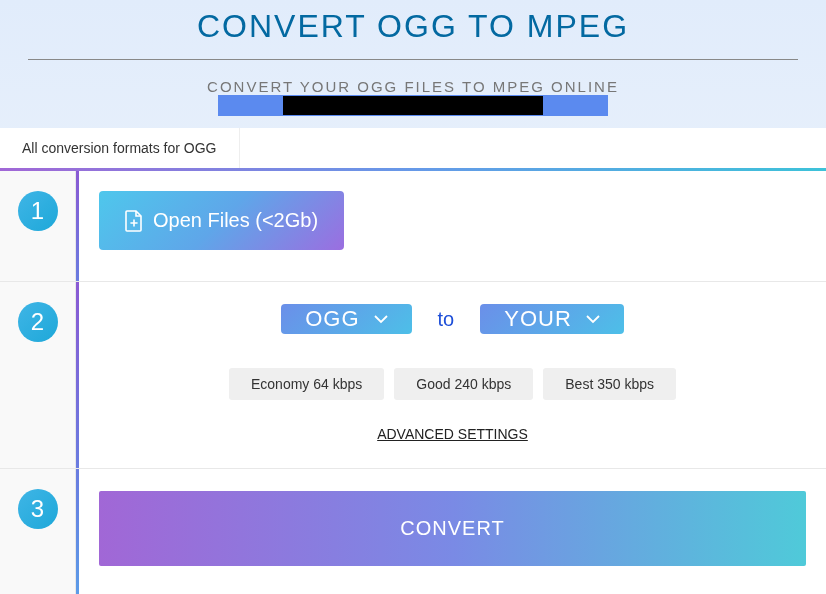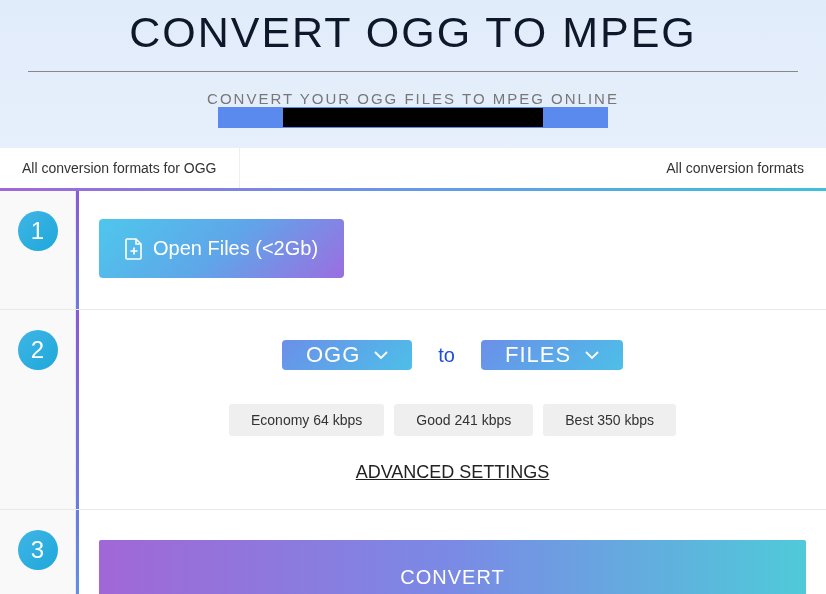--- a/index.html
+++ b/index.html
@@ -8,24 +8,24 @@
       background: linear-gradient(180deg, #e1ecfb 0%, #ebf2fb 50%, #f2f7fc 100%);
       width: 826px;
       height: 594px;
       overflow: hidden;
     }
     .header {
       text-align: center;
       padding-top: 8px;
     }
     .title {
-      font-size: 43px;
+      font-size: 32px;
       font-weight: 300;
       letter-spacing: 2px;
-      color: #0f172a;
+      color: #0369a1;
       margin-bottom: 14px;
     }
     .header hr {
       border: none;
       border-top: 1px solid #888;
       width: 770px;
       margin: 0 auto 18px;
     }
     .subtitle {
       font-size: 15px;
@@ -42,21 +42,21 @@
       align-items: center;
       justify-content: center;
     }
     .header-bar-inner {
       width: 260px;
       height: 19px;
       background: #000;
     }
     .format-tabs {
       display: flex;
-      margin-top: 20px;
+      margin-top: 12px;
       background: #0f766e;
     }
     .format-tab {
       background: #fff;
       padding: 12px 22px;
       font-size: 14px;
       color: #333;
       border-right: 1px solid #eee;
       white-space: nowrap;
     }
@@ -100,21 +100,20 @@
     .step-border {
       width: 3px;
       background: linear-gradient(180deg, #8a5ad4, #6a7ce0);
     }
     .step3 .step-border {
       background: linear-gradient(180deg, #6a7ce0, #5c9ce8);
     }
     .step-content {
       flex: 1;
       padding: 20px;
-      margin-top: 8px;
     }
     .step1 .step-content { padding: 20px; min-height: 110px; }
     .step2 .step-content { padding: 22px 20px 26px; }
     .step3 .step-content { padding: 22px 20px 30px; }
 
     .open-files-btn {
       display: inline-flex;
       align-items: center;
       gap: 10px;
       background: linear-gradient(135deg, #4ec7ec, #5fa6e9, #9b6ee0);
@@ -172,21 +171,21 @@
       border-radius: 3px;
       border: none;
       cursor: pointer;
     }
     .quality-btn.active {
       background: #8279e8;
       color: #fff;
     }
     .advanced-link {
       text-align: center;
-      font-size: 18px;
+      font-size: 14px;
       text-decoration: underline;
       color: #222;
       cursor: pointer;
     }
     .convert-btn {
       width: 100%;
       background: linear-gradient(90deg, #a167d6, #7a8ae5, #4fcad9);
       color: #fff;
       font-size: 20px;
       letter-spacing: 1px;
@@ -206,21 +205,20 @@
   <hr>
   <div class="subtitle">CONVERT YOUR OGG FILES TO MPEG ONLINE</div>
   <div class="header-bar">
     <div class="header-bar-inner"></div>
   </div>
 </div>
 
 <div class="format-tabs">
   <div class="format-tab">All conversion formats for OGG</div>
   <div class="format-tab-spacer"></div>
-  <div class="format-tab">All conversion formats </div>
 </div>
 
 <div class="steps">
 
   <div class="step step1">
     <div class="step-num-col">
       <div class="step-circle">1</div>
     </div>
     <div class="step-border"></div>
     <div class="step-content">
@@ -243,29 +241,29 @@
     <div class="step-content">
       <div class="format-row">
         <button class="format-select">
           <span>OGG</span>
           <svg class="chevron-down" width="14" height="9" viewBox="0 0 14 9" fill="none" stroke="#fff" stroke-width="1.8">
             <path d="M1 1l6 6 6-6"></path>
           </svg>
         </button>
         <span class="to-text">to</span>
         <button class="format-select">
-          <span>FILES</span>
+          <span>YOUR</span>
           <svg class="chevron-down" width="14" height="9" viewBox="0 0 14 9" fill="none" stroke="#fff" stroke-width="1.8">
             <path d="M1 1l6 6 6-6"></path>
           </svg>
         </button>
       </div>
       <div class="quality-row">
         <button class="quality-btn">Economy 64 kbps</button>
-        <button class="quality-btn">Good 241 kbps</button>
+        <button class="quality-btn">Good 240 kbps</button>
         <button class="quality-btn">Best 350 kbps</button>
       </div>
       <div class="advanced-link">ADVANCED SETTINGS</div>
     </div>
   </div>
 
   <div class="step step3">
     <div class="step-num-col">
       <div class="step-circle">3</div>
     </div>

